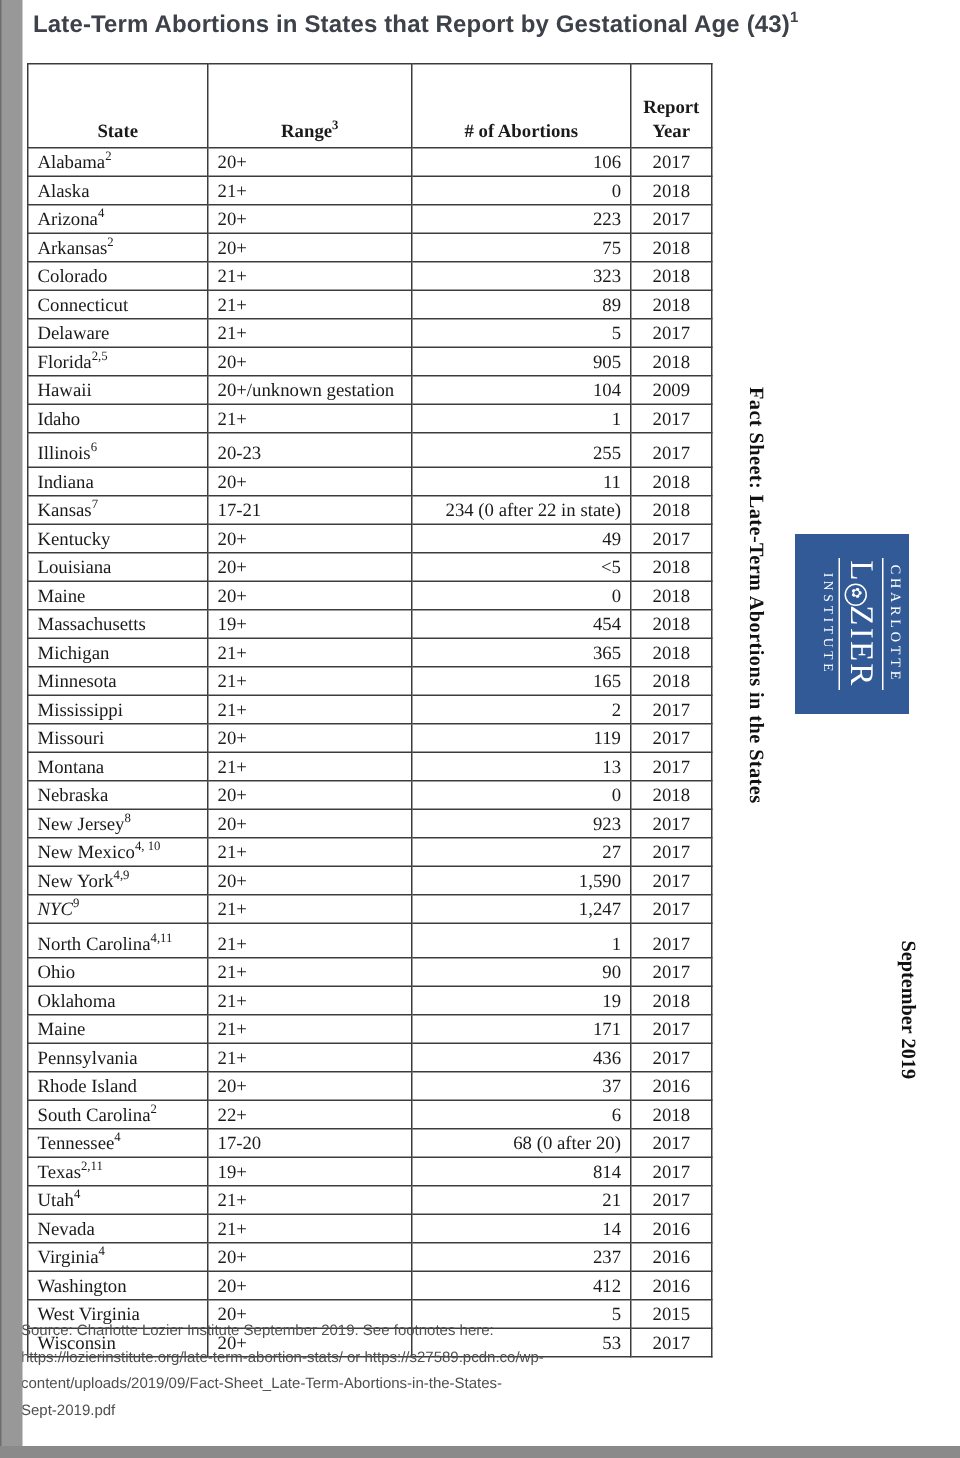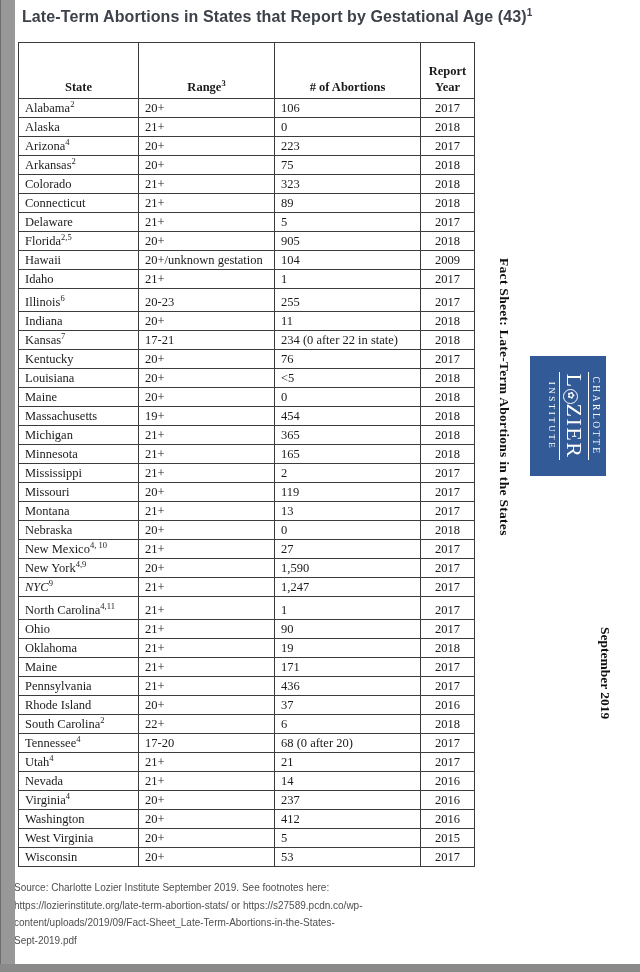--- a/index.html
+++ b/index.html
@@ -43,21 +43,21 @@
     padding:1px 6px;
     line-height:16px;
     overflow:hidden; white-space:nowrap;
   }
   table.data th {
     font-weight:bold; text-align:center; vertical-align:bottom;
     padding-top:20px; padding-bottom:3px;
   }
   col.c1 { width:120px; } col.c2 { width:136px; }
   col.c3 { width:146px; } col.c4 { width:54px; }
-  th.num, td.num { }
+  th.num, td.num { text-align:right; }
   td.yr { text-align:center; }
   td.st { padding-left:8px;font-family:Liberation Serif, serif; }
   td.st.indent { }
   td.st .it { font-style:italic; }
   sup { font-size:8.5px; line-height:0; }
   tr.tall td { padding-top:5px; }
 
   
   .source {
     position:absolute; left:14px; top:879px; width:460px;
@@ -196,21 +196,21 @@
       </tr>
       <tr>
         <td class="st"><span>Kansas</span><sup>7</sup></td>
         <td>17-21</td>
         <td class="num">234 (0 after 22 in state)</td>
         <td class="yr">2018</td>
       </tr>
       <tr>
         <td class="st"><span>Kentucky</span></td>
         <td>20+</td>
-        <td class="num">76</td>
+        <td class="num">49</td>
         <td class="yr">2017</td>
       </tr>
       <tr>
         <td class="st"><span>Louisiana</span></td>
         <td>20+</td>
         <td class="num">&lt;5</td>
         <td class="yr">2018</td>
       </tr>
       <tr>
         <td class="st"><span>Maine</span></td>
@@ -254,20 +254,26 @@
         <td class="num">13</td>
         <td class="yr">2017</td>
       </tr>
       <tr>
         <td class="st"><span>Nebraska</span></td>
         <td>20+</td>
         <td class="num">0</td>
         <td class="yr">2018</td>
       </tr>
       <tr>
+        <td class="st"><span>New Jersey</span><sup>8</sup></td>
+        <td>20+</td>
+        <td class="num">923</td>
+        <td class="yr">2017</td>
+      </tr>
+      <tr>
         <td class="st"><span>New Mexico</span><sup>4, 10</sup></td>
         <td>21+</td>
         <td class="num">27</td>
         <td class="yr">2017</td>
       </tr>
       <tr>
         <td class="st"><span>New York</span><sup>4,9</sup></td>
         <td>20+</td>
         <td class="num">1,590</td>
         <td class="yr">2017</td>
@@ -317,20 +323,26 @@
       <tr>
         <td class="st"><span>South Carolina</span><sup>2</sup></td>
         <td>22+</td>
         <td class="num">6</td>
         <td class="yr">2018</td>
       </tr>
       <tr>
         <td class="st"><span>Tennessee</span><sup>4</sup></td>
         <td>17-20</td>
         <td class="num">68 (0 after 20)</td>
+        <td class="yr">2017</td>
+      </tr>
+      <tr>
+        <td class="st"><span>Texas</span><sup>2,11</sup></td>
+        <td>19+</td>
+        <td class="num">814</td>
         <td class="yr">2017</td>
       </tr>
       <tr>
         <td class="st"><span>Utah</span><sup>4</sup></td>
         <td>21+</td>
         <td class="num">21</td>
         <td class="yr">2017</td>
       </tr>
       <tr>
         <td class="st"><span>Nevada</span></td>

